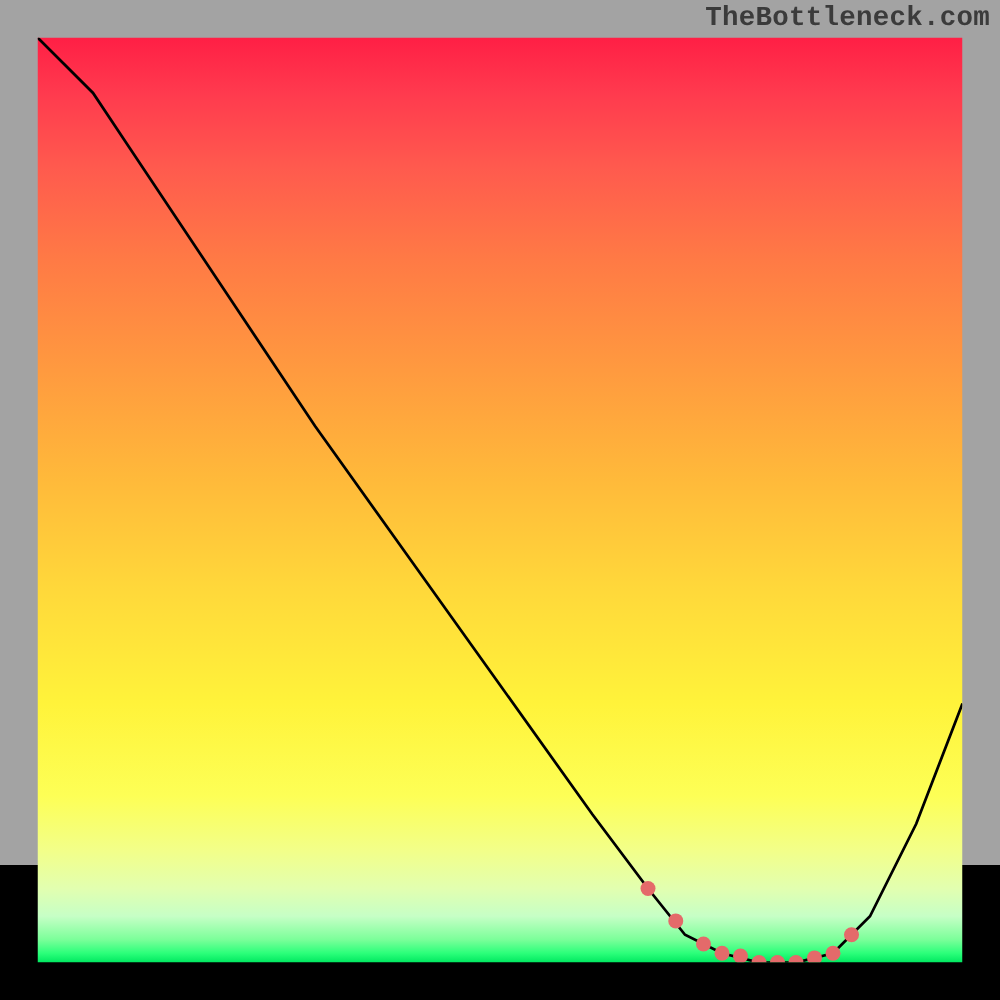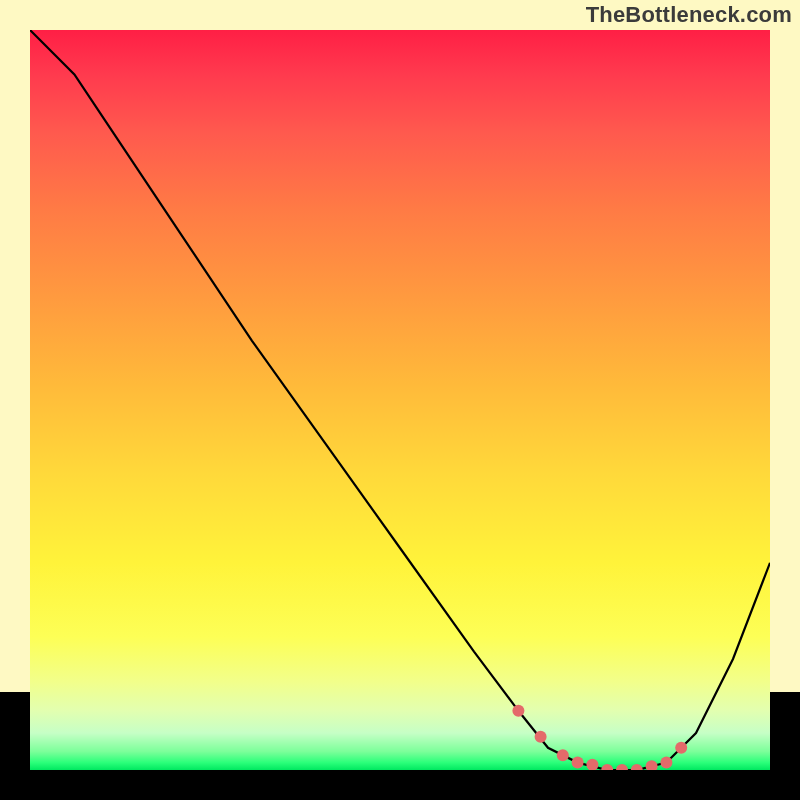--- a/index.html
+++ b/index.html
@@ -8,21 +8,22 @@
     width: 800px;
     height: 800px;
     background: #000;
     overflow: hidden;
     font-family: Arial, Helvetica, sans-serif;
   }
   .frame {
     position: relative;
     width: 800px;
     height: 692px;
-    background: #fef9c3;
+    background: #a3a3a3;
+    font-family: Liberation Mono, monospace;
   }
   .watermark {
     position: absolute;
     top: 2px;
     right: 8px;
     color: #3b3b3b;
     font-size: 22px;
     font-weight: 600;
     letter-spacing: 0.2px;
     user-select: none;

